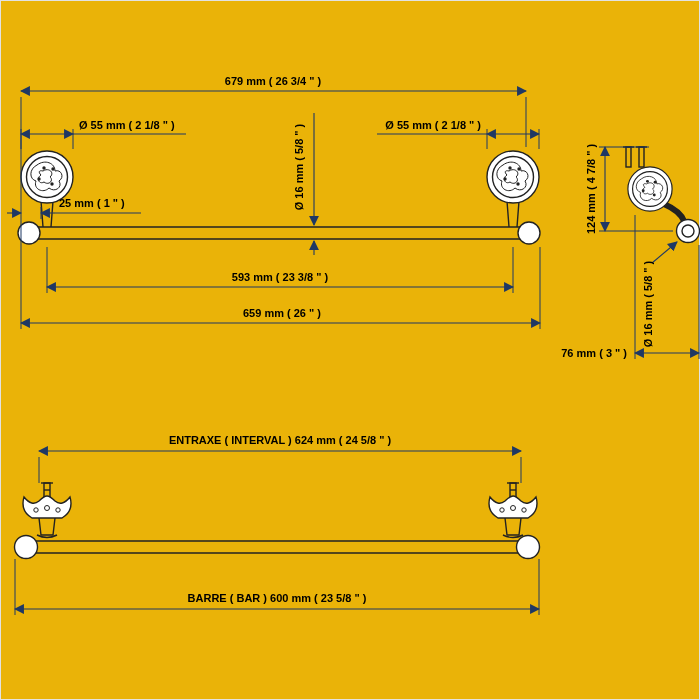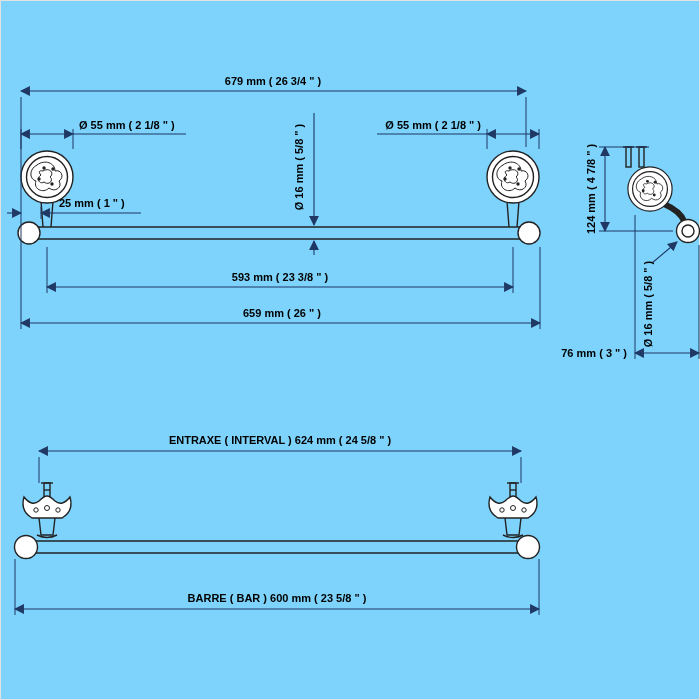--- a/index.html
+++ b/index.html
@@ -1,18 +1,18 @@
 <!DOCTYPE html>
 <html><head>
 <meta charset="utf-8">
 <style>
   html,body{margin:0;padding:0;background:#fff;}
   .frame{
     width:700px;height:700px;box-sizing:border-box;
-    border:1px solid #e2e2e2;background:#7dd3fc;position:relative;
+    border:1px solid #e2e2e2;background:#eab308;position:relative;
     font-family:"Liberation Sans", sans-serif;
   }
   svg{display:block;}
   .dim{stroke:#1f3864;stroke-width:1.1;fill:none;}
   .ext{stroke:#1f3864;stroke-width:1;fill:none;}
   .prod{stroke:#222222;stroke-width:1.4;fill:none;}
   .prodf{stroke:#222222;stroke-width:1.4;fill:#ffffff;}
   .orn{stroke:#222222;stroke-width:1;fill:none;}
   .orndot{fill:#222222;stroke:none;}
   .arm{stroke:#222222;stroke-width:6;fill:none;stroke-linecap:round;}

